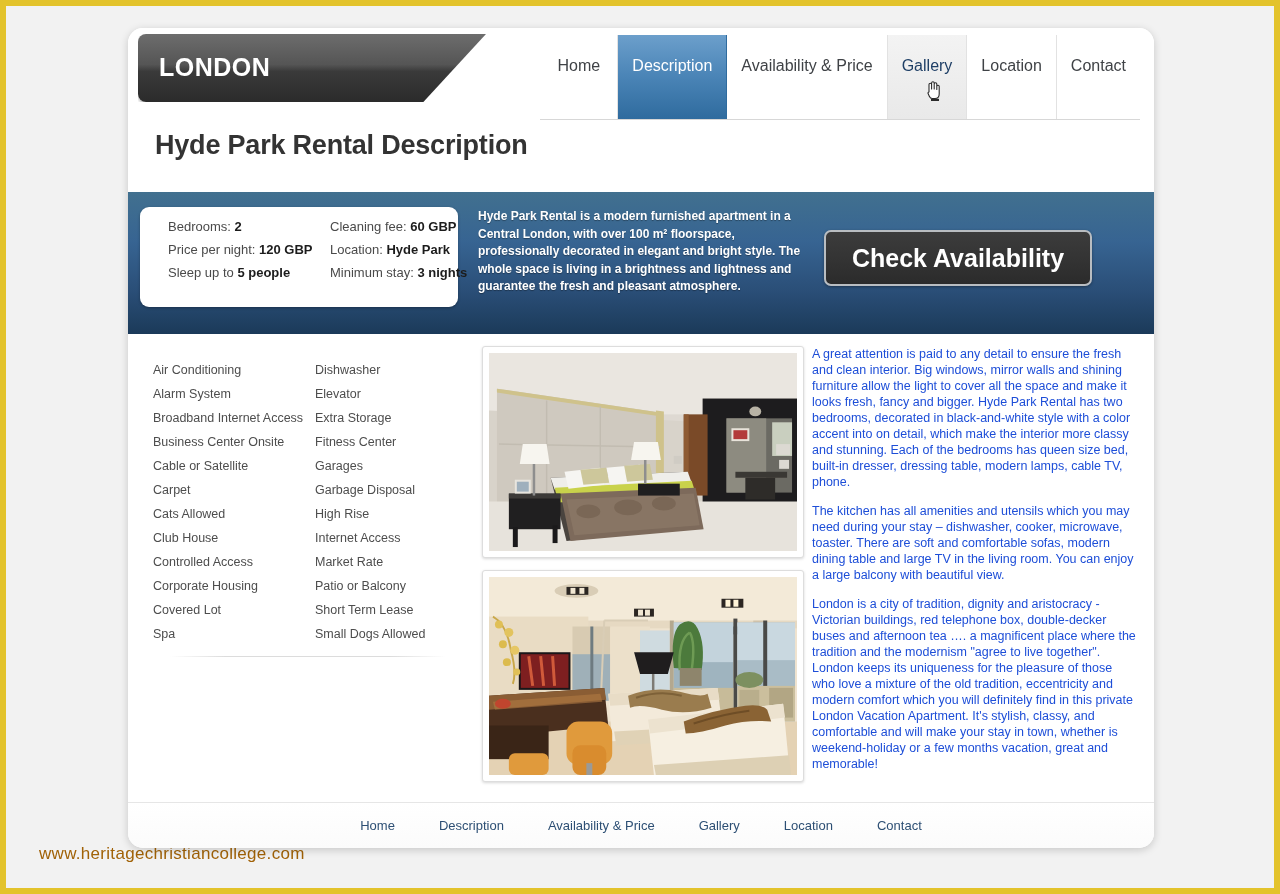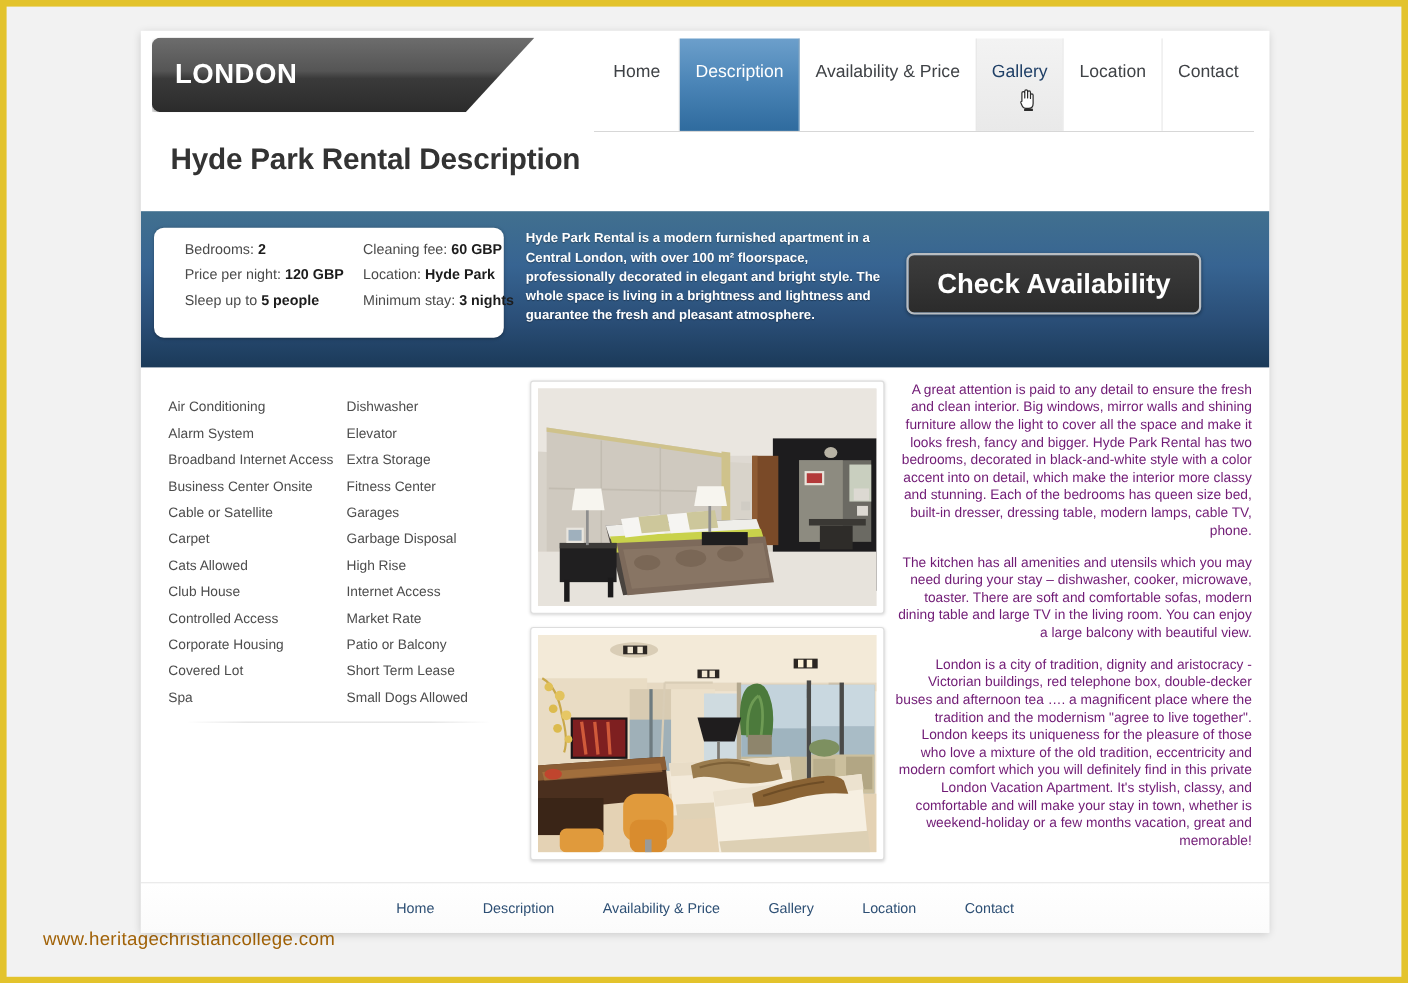--- a/index.html
+++ b/index.html
@@ -28,21 +28,21 @@
   }
 
   
   .page {
     position: absolute;
     left: 122px;
     top: 22px;
     width: 1026px;
     height: 820px;
     background: #ffffff;
-    border-radius: 0;
+    border-radius: 15px;
     box-shadow: 0 2px 8px rgba(0,0,0,.18);
     overflow: hidden;
   }
 
   
   .header {
     position: relative;
     height: 98px;
     background: #ffffff;
   }
@@ -275,23 +275,23 @@
 
   
   .body-text {
     flex: 1;
     padding-left: 22px;
     padding-right: 4px;
   }
   .body-text p {
     font-size: 12.5px;
     line-height: 16px;
-    color: #701a75;
+    color: #1d4ed8;
     margin-bottom: 13px;
-    text-align: right;
+    text-align: left;
   }
 
   
   .footer {
     position: absolute;
     left: 0;
     bottom: 0;
     width: 100%;
     height: 46px;
     border-top: 1px solid #e6e6e6;

